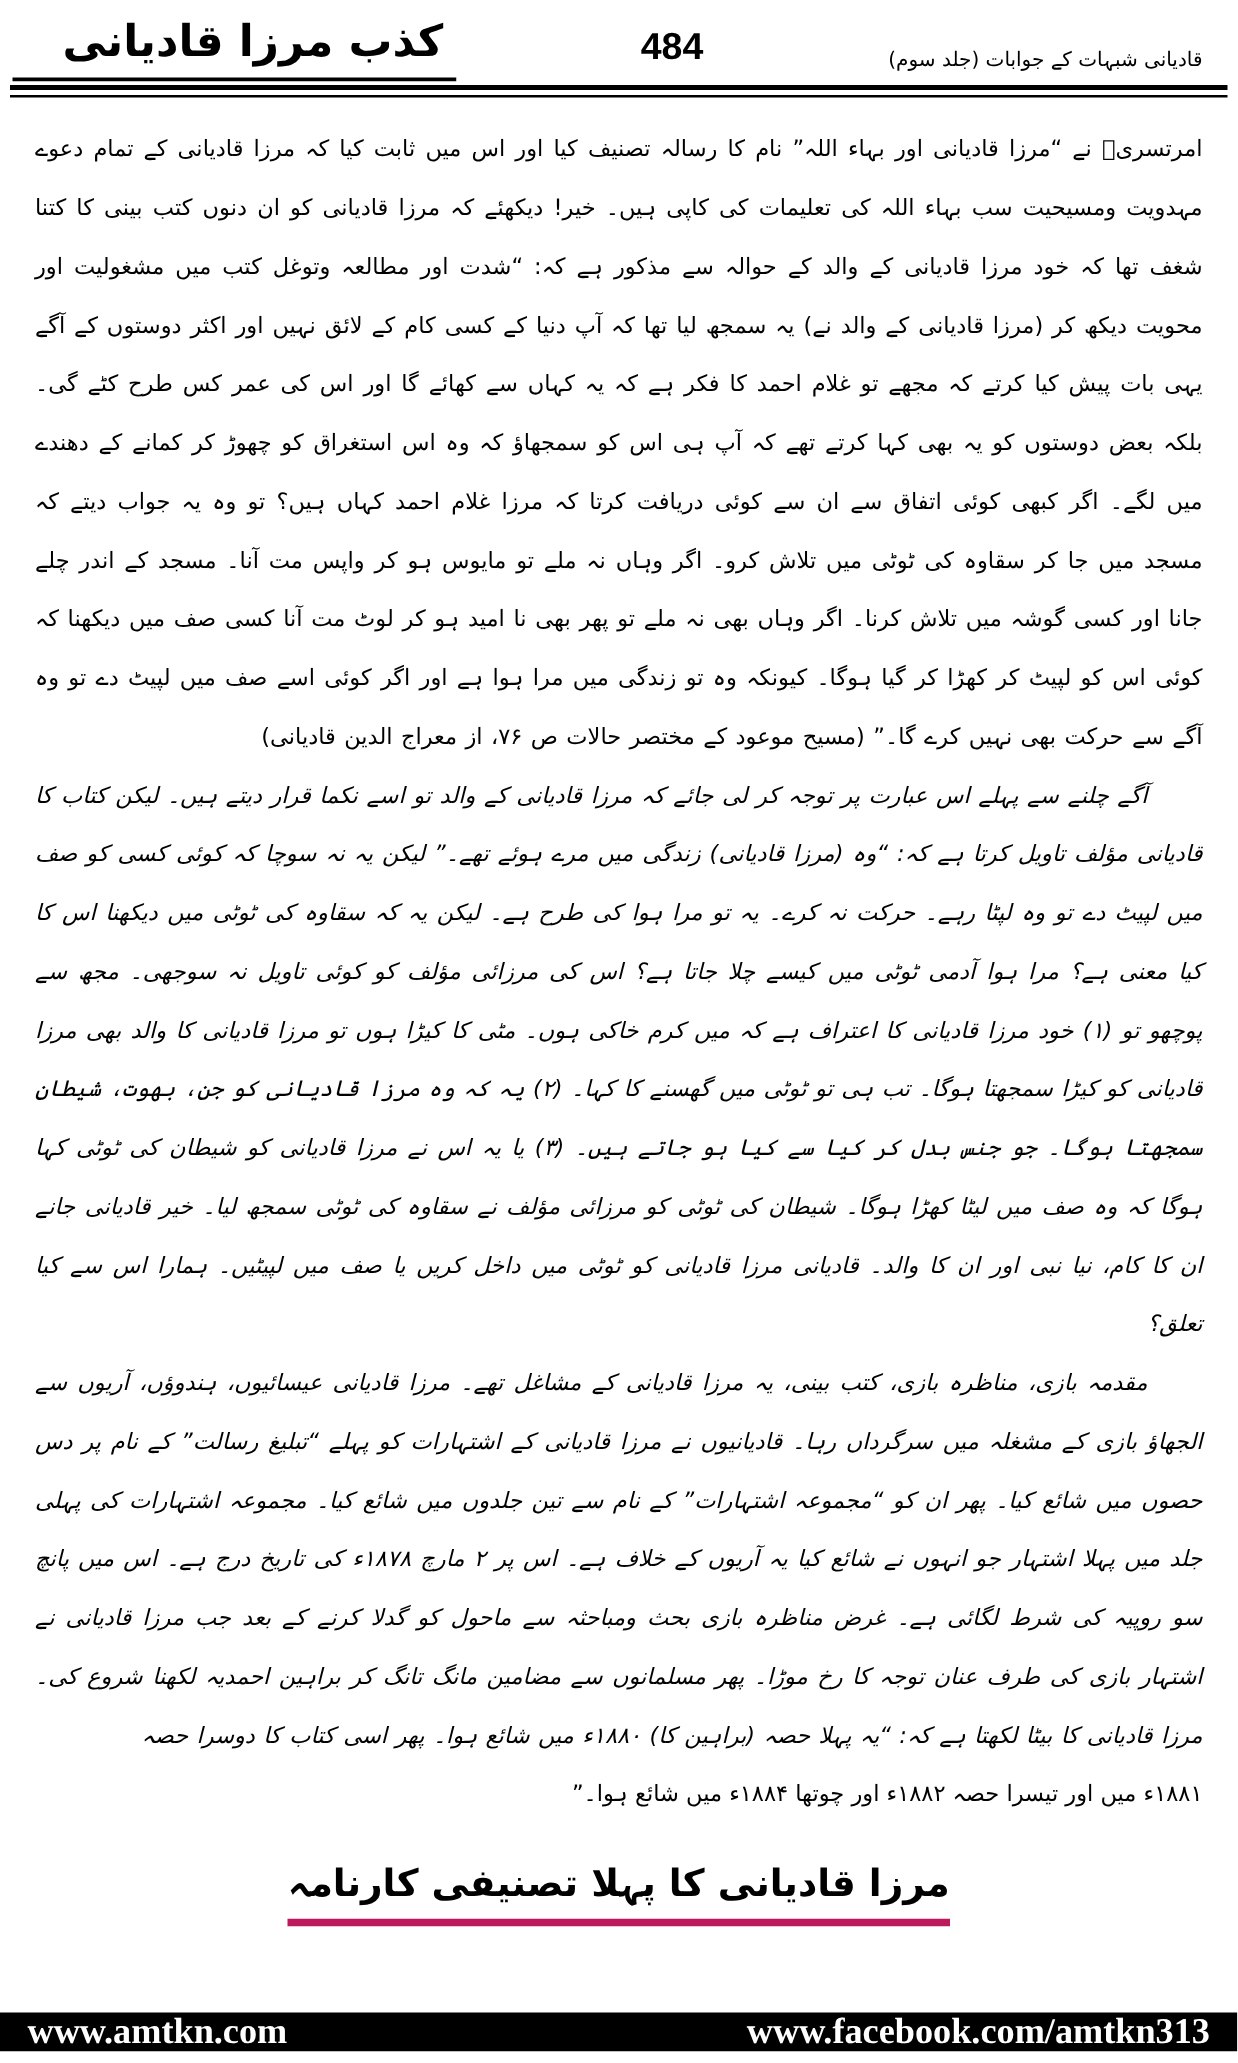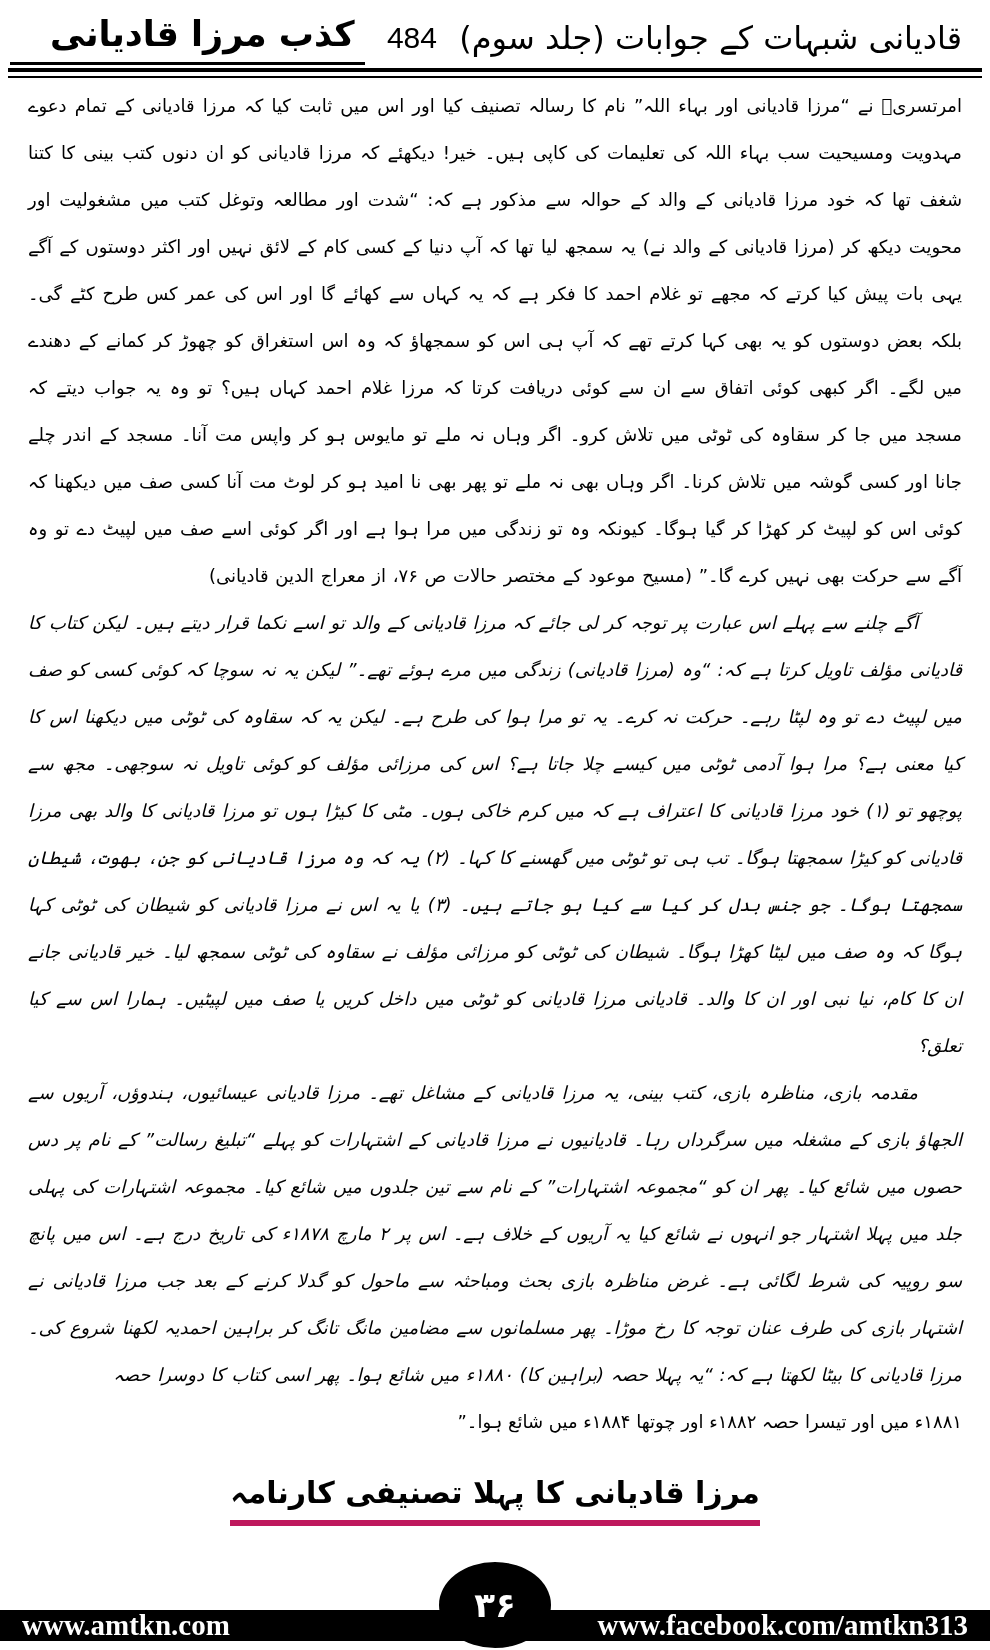--- a/index.html
+++ b/index.html
@@ -17,48 +17,48 @@
     direction: rtl;
   }
   
   .header {
     display: flex;
     justify-content: space-between;
     align-items: flex-end;
     padding: 14px 28px 0 10px;
   }
   .series-title {
-    font-size: 32px;
+    font-size: 16px;
     font-weight: normal;
     padding-bottom: 8px;
     white-space: nowrap;
   }
   .page-number {
     font-family: "Liberation Sans", sans-serif;
     font-size: 30px;
-    font-weight: normal;
+    font-weight: bold;
     padding-bottom: 10px;
     direction: ltr;
   }
   .book-title {
     font-size: 35px;
     font-weight: bold;
     padding: 0 10px 8px 40px;
     border-bottom: 3px solid #000000;
     white-space: nowrap;
   }
   .double-rule {
     margin: 3px 8px 0 8px;
     height: 4px;
     border-top: 4px solid #000;
     border-bottom: 2px solid #000;
   }
   
   .content {
-    padding: 4px 28px 0 28px;
+    padding: 18px 28px 0 28px;
   }
   .para {
     margin: 0;
     font-size: 18px;
     line-height: 47px;
     text-align: justify;
     word-spacing: 1px;
   }
   .para.indent { text-indent: 44px; font-style: italic; }
   .quote-end-row {
@@ -150,17 +150,14 @@
       <span class="underlined">مرزا قادیانی کا پہلا تصنیفی کارنامہ</span>
     </h2>
 
   </div>
 
   <div class="footer-bar">
     <span>www.amtkn.com</span>
     <span>www.facebook.com/amtkn313</span>
   </div>
 
-  <div class="footer-badge">
-    <span>۳۶</span>
-  </div>
 
 </div>
 
 </body></html>

